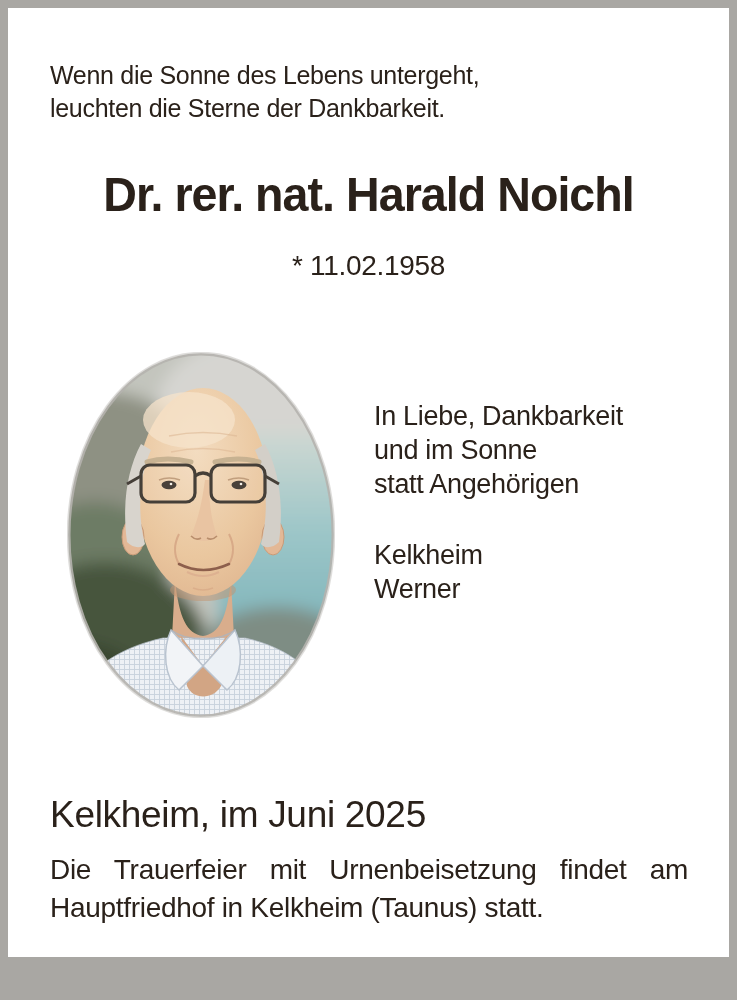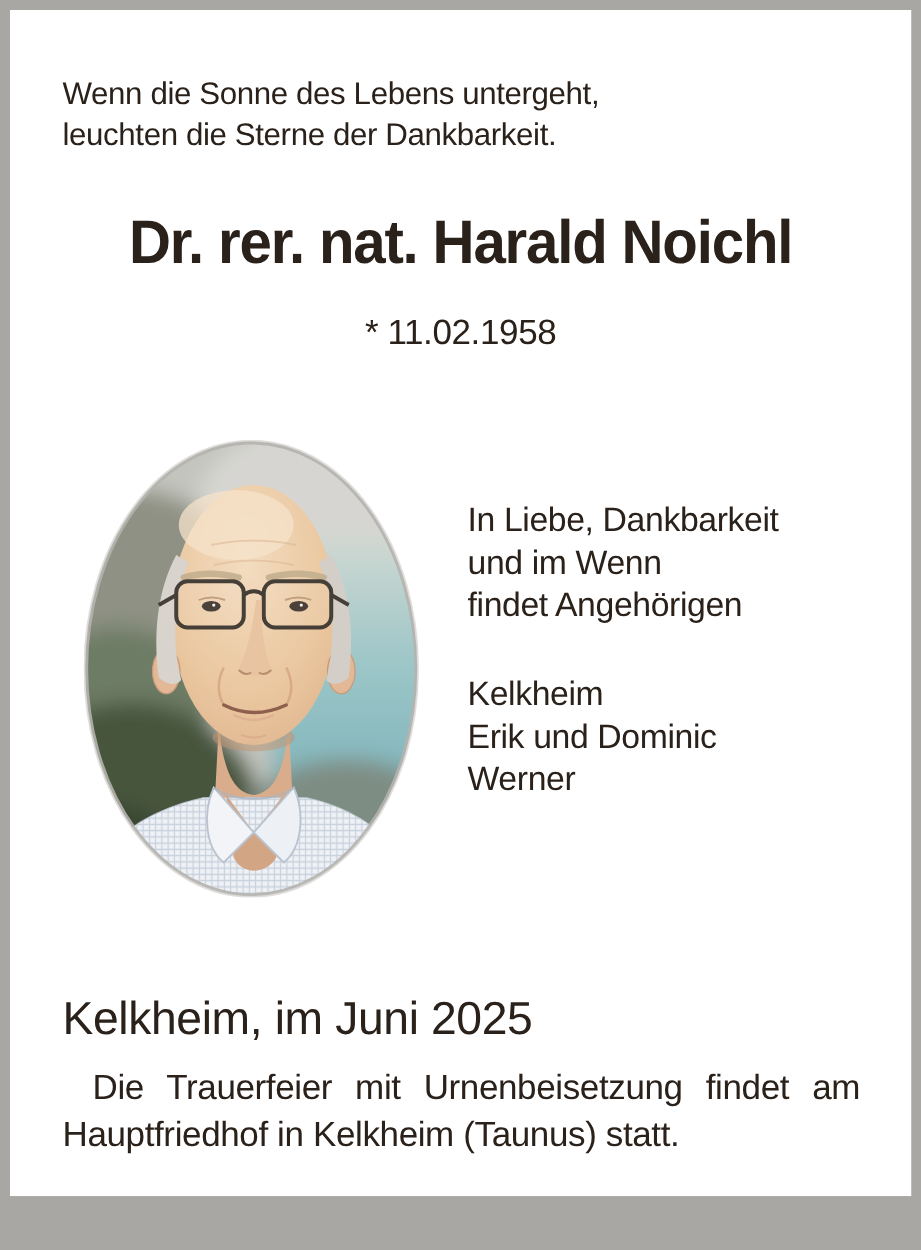--- a/index.html
+++ b/index.html
@@ -85,21 +85,20 @@
     position: absolute;
     left: 42px;
     top: 843px;
     width: 638px;
     font-size: 28px;
     line-height: 38px;
   }
   .jline {
     text-align: justify;
     text-align-last: justify;
-    margin-left: 24px;
   }
 </style>
 </head>
 <body>
 
 <div class="page">
   <div class="card">
 
     <div class="epigraph">
       <div>Wenn die Sonne des Lebens untergeht,</div>
@@ -202,25 +201,24 @@
           <path d="M126,236 Q136,240 146,236" fill="none" stroke="#d3a282" stroke-width="1.5" opacity="0.55"></path>
         </g>
 
         <ellipse cx="134" cy="183" rx="132" ry="181" fill="none" stroke="#b5b3ae" stroke-width="3" opacity="0.9"></ellipse>
         <ellipse cx="134" cy="183" rx="133.5" ry="182.5" fill="none" stroke="#dddcd9" stroke-width="1.5" opacity="0.9"></ellipse>
       </svg>
     </div>
 
     <div class="tribute">
       <div>In Liebe, Dankbarkeit</div>
-      <div>und im Wenn</div>
-      <div>findet Angehörigen</div>
+      <div>und im Sonne</div>
+      <div>statt Angehörigen</div>
       <div class="gap"></div>
       <div>Kelkheim</div>
-      <div>Erik und Dominic</div>
       <div>Werner</div>
     </div>
 
     <div class="dateline">Kelkheim, im Juni 2025</div>
 
     <div class="funeral">
       <div class="jline">Die Trauerfeier mit Urnenbeisetzung findet am</div>
       <div>Hauptfriedhof in Kelkheim (Taunus) statt.</div>
     </div>
 

